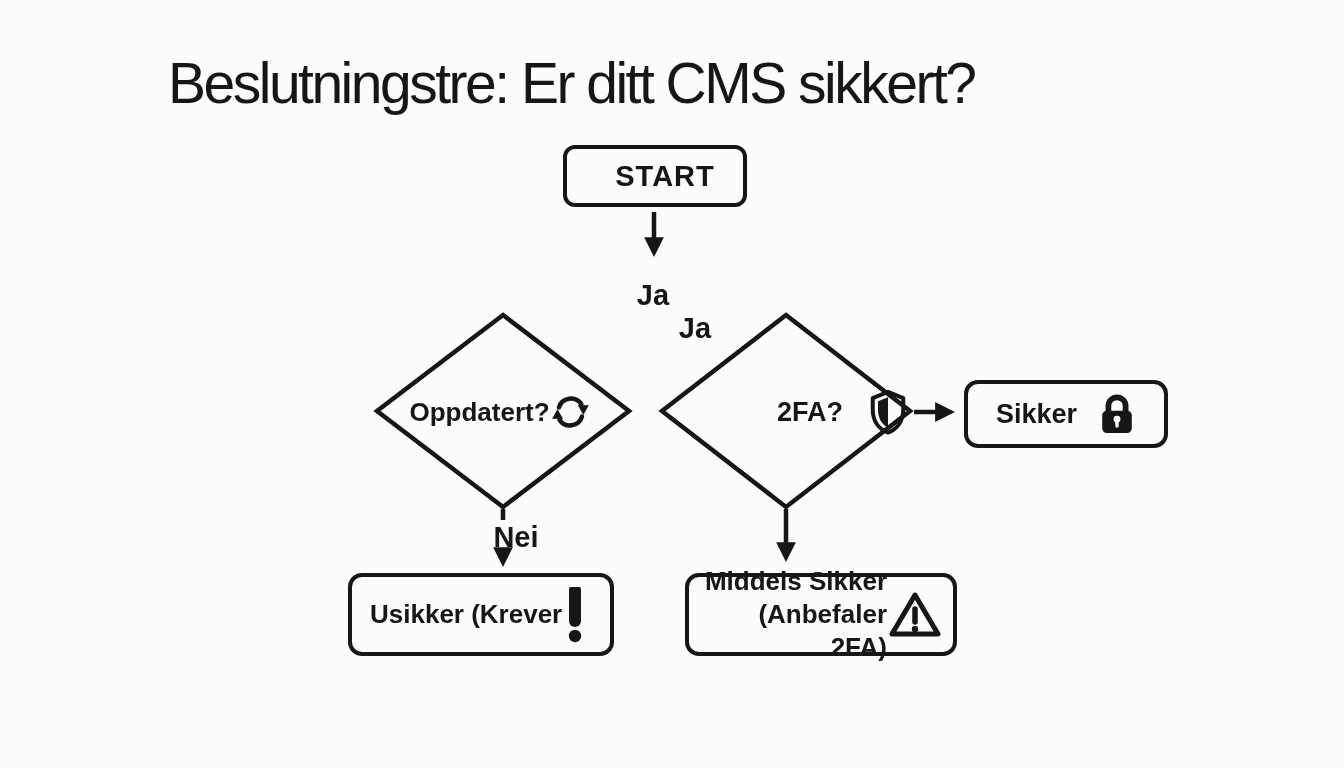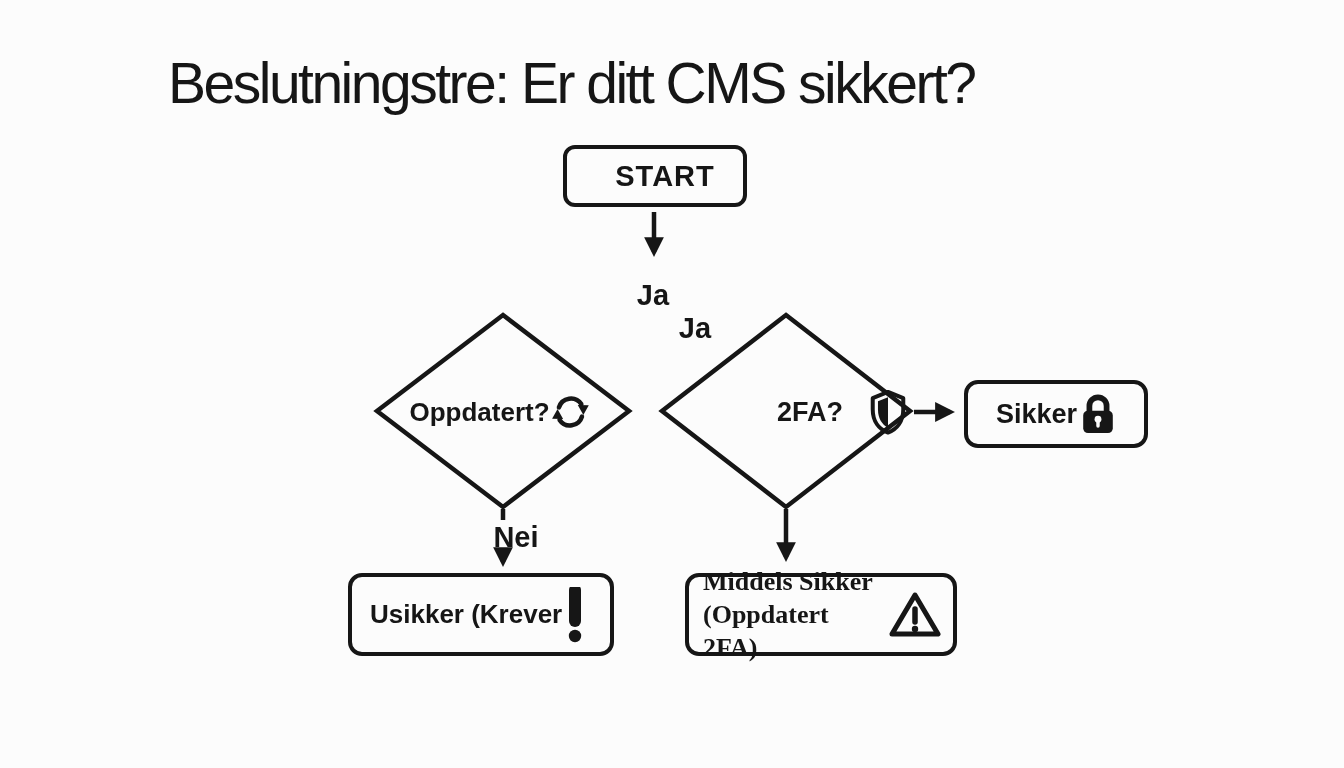--- a/index.html
+++ b/index.html
@@ -23,28 +23,28 @@
   .connector-layer{left:0;top:0;width:1344px;height:768px;pointer-events:none;}
 
   .node-box{
     box-sizing:border-box;
     border:4px solid #161616;border-radius:14px;
     background:#fcfcfc;
     display:flex;align-items:center;justify-content:center;
     font-weight:700;color:#161616;padding-left:20px;
   }
   .start-box{left:563px;top:145px;width:184px;height:62px;border-radius:12px;font-size:29px;letter-spacing:1px;}
-  .sikker-box{left:964px;top:380px;width:184px;height:68px;justify-content:space-between;padding:0 26px 0 28px;font-size:27px;}
+  .sikker-box{left:964px;top:380px;width:204px;height:68px;justify-content:space-between;padding:0 26px 0 28px;font-size:27px;}
   .usikker-box{left:348px;top:573px;width:266px;height:83px;justify-content:space-between;padding:0 26px 0 18px;}
   .middels-box{left:685px;top:573px;width:272px;height:83px;justify-content:space-between;padding:0 10px 0 14px;}
 
   .outcome-text{
     font-size:26px;font-weight:700;line-height:33px;text-align:left;
   }
-  .outcome-text.left{text-align:left;font-family:Liberation Serif, serif;}
+  .outcome-text.left{text-align:right;}
 
   .edge-label{
     font-weight:700;font-size:29px;color:#161616;
     transform:translateX(-50%);white-space:nowrap;
   }
   .ja-1{left:653px;top:279px;}
   .ja-2{left:695px;top:312px;}
   .nei{left:516px;top:521px;}
 
   .diamond-content{
@@ -123,21 +123,21 @@
     </div>
     <svg class="icon" width="18" height="56" viewBox="0 0 18 56">
       <path d="M9 3 L9 34" stroke="#161616" stroke-width="12" stroke-linecap="round"></path>
       <circle cx="9" cy="49" r="6.2" fill="#161616"></circle>
     </svg>
   </div>
 
   <div class="abs node-box middels-box">
     <div class="outcome-text left">
       <div>Middels Sikker</div>
-      <div>(Oppdatert 2FA)</div>
+      <div>(Anbefaler 2FA)</div>
     </div>
     <svg class="icon" width="56" height="52" viewBox="0 0 56 52">
       <path d="M28 6 L51 45 H5 Z" fill="none" stroke="#161616" stroke-width="5" stroke-linejoin="round"></path>
       <path d="M28 20 L28 33" stroke="#161616" stroke-width="5.5" stroke-linecap="round"></path>
       <circle cx="28" cy="40" r="3.2" fill="#161616"></circle>
     </svg>
   </div>
 
 </div>
 

